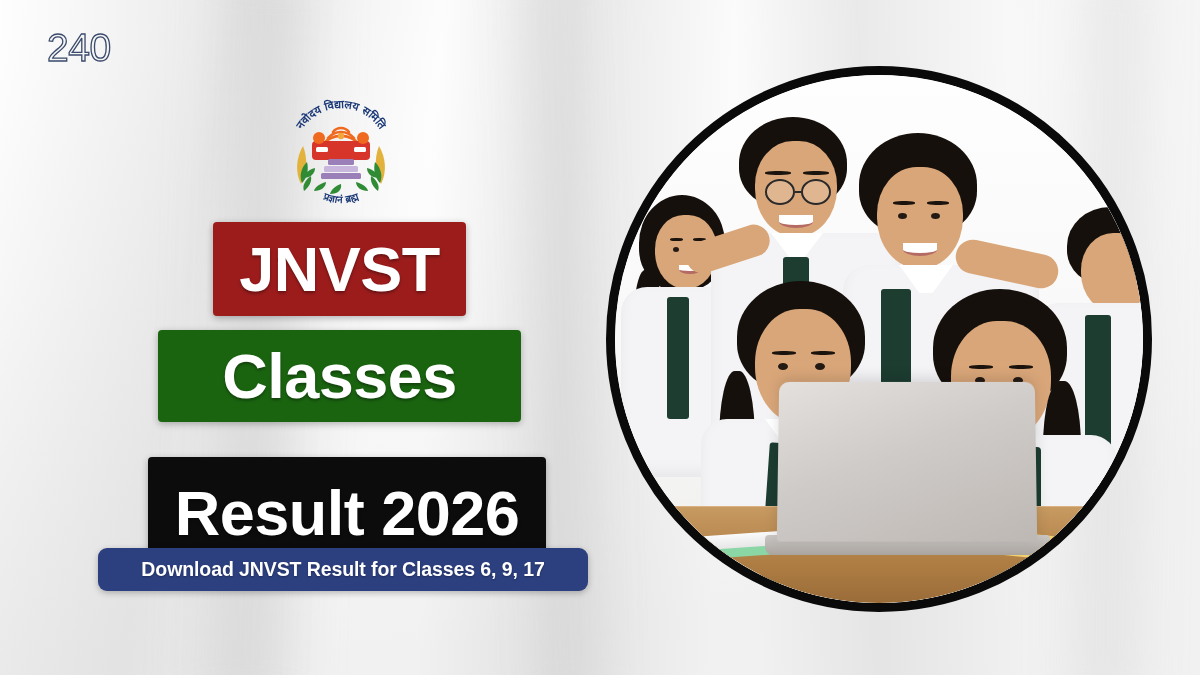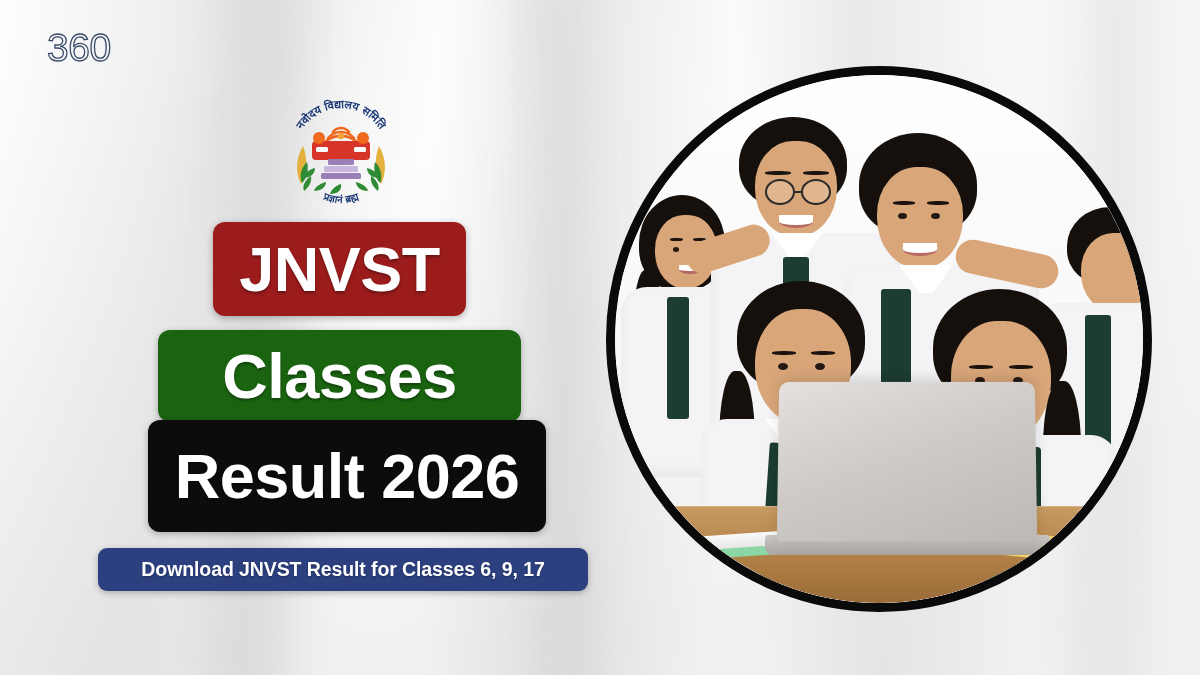--- a/index.html
+++ b/index.html
@@ -54,35 +54,35 @@
   }
   #emblem svg { width:100%; height:100%; display:block; }
 
   
   .chip {
     position:absolute;
     display:flex; align-items:center; justify-content:center;
     color:#ffffff;
     font-weight:bold;
     letter-spacing:-0.5px;
-    border-radius:12px;
+    border-radius:4px;
     box-shadow:0 2px 7px rgba(0,0,0,.28);
     text-shadow:0 2px 3px rgba(0,0,0,.35);
     white-space:nowrap;
   }
   #chip-jnvst {
     left:213px; top:222px; width:253px; height:94px;
     background:#9c1c1c; font-size:63px;
   }
   #chip-navodaya {
     left:158px; top:330px; width:363px; height:92px;
     background:#1a6410; font-size:63px;
   }
   #chip-result {
-    left:148px; top:420px; width:398px; height:112px;
+    left:148px; top:457px; width:398px; height:112px;
     background:#0c0c0c; font-size:63px;
   }
   #subtitle-bar {
     position:absolute;
     left:98px; top:548px; width:490px; height:43px;
     background:#2c3f7f;
     border-radius:9px;
     display:flex; align-items:center; justify-content:center;
     color:#ffffff; font-weight:bold; font-size:19.5px;
     letter-spacing:-0.1px;
@@ -167,21 +167,21 @@
 </style>
 </head>
 <body>
 
 <div id="bg"></div>
 <div id="bg-streak-a"></div>
 <div id="bg-streak-b"></div>
 <div id="bg-streak-c"></div>
 
 <div id="logo">
-  <span class="threesixty">360</span>
+  <span class="threesixty">240</span>
 </div>
 
 <div id="emblem">
   <svg viewBox="0 0 120 122" xmlns="http://www.w3.org/2000/svg" aria-hidden="true">
     <defs>
       <path id="arcTop" d="M 14 66 A 46 46 0 0 1 106 66"></path>
       <path id="arcBot" d="M 26 98 A 40 36 0 0 0 94 98"></path>
     </defs>
 
     <text font-size="11" font-weight="bold" fill="#1c3a78" font-family="DejaVu Sans, sans-serif">

